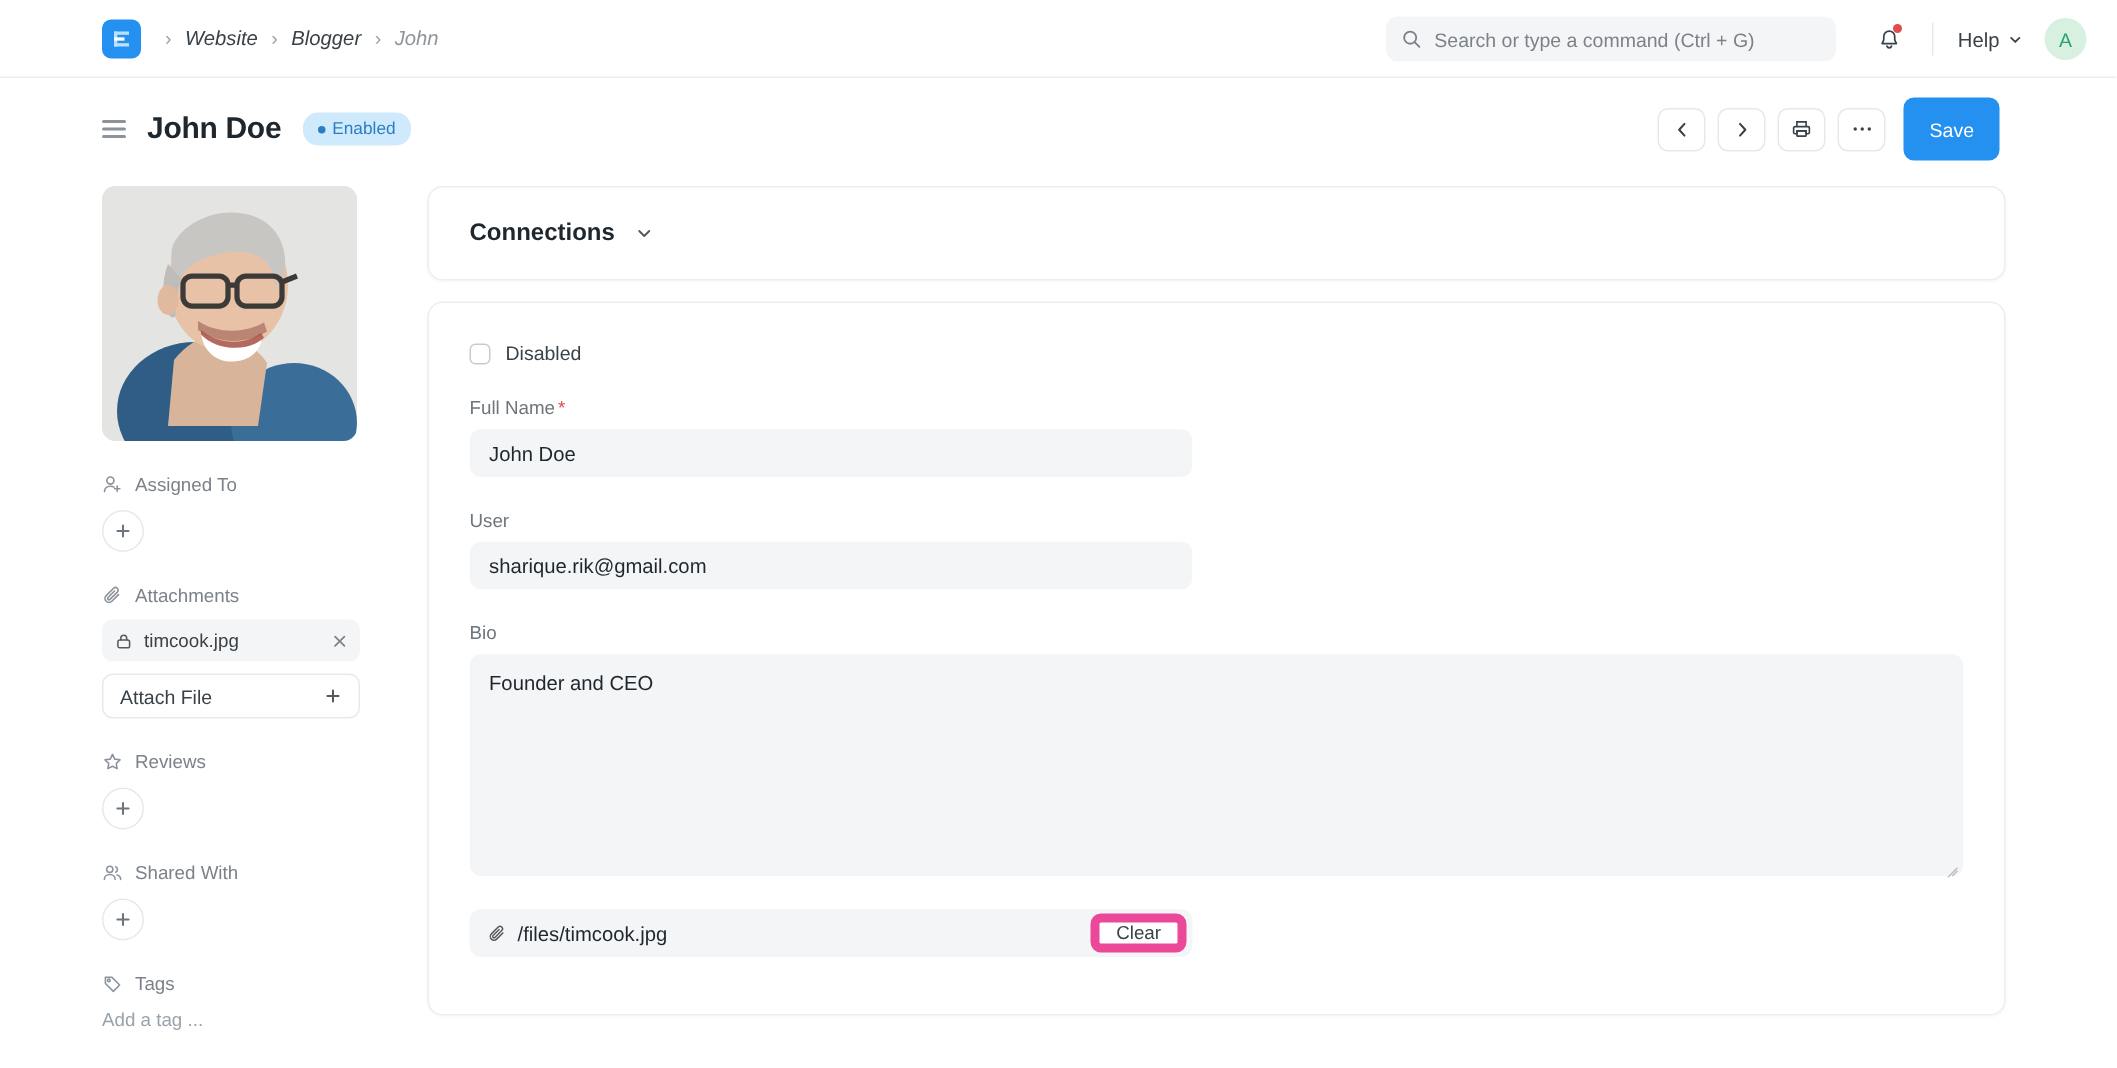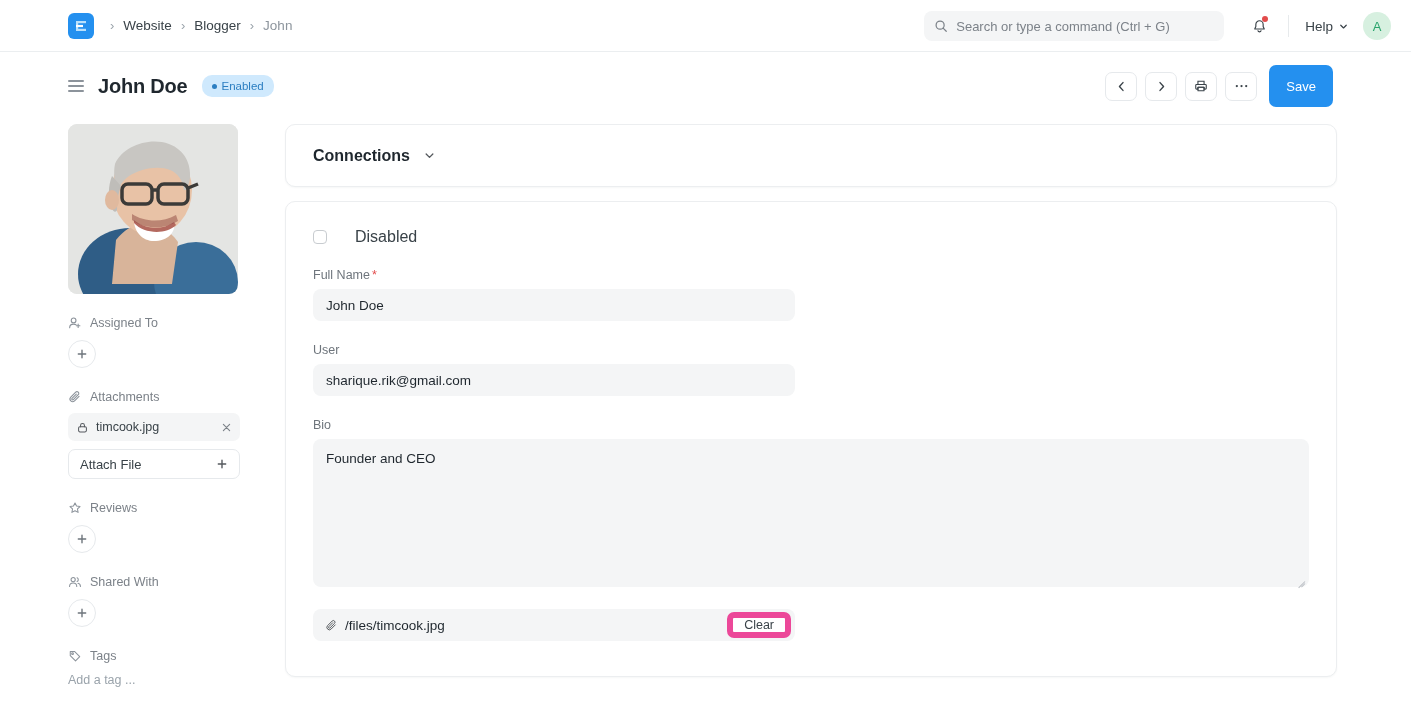--- a/index.html
+++ b/index.html
@@ -22,21 +22,21 @@
   .logo {
     width: 26px; height: 26px; border-radius: 6px;
     background: #2490ef;
     display: flex; align-items: center; justify-content: center;
     flex: 0 0 auto;
   }
   .logo svg { display: block; }
   .breadcrumb { display: flex; align-items: center; margin-left: 16px; gap: 9px; }
   .bc-sep { color: #9aa3ab; font-size: 13px; line-height: 1; }
   .bc-link {
-    font-size: 13.5px; color: #394248; text-decoration: none; white-space: nowrap;
+    font-size: 13.5px; color: #394248; text-decoration: none; white-space: nowrap; font-style: italic;
   }
   .bc-link.current { color: #8d959d; }
   .nav-right {
     position: absolute; right: 20px; top: 0; height: 52px;
     display: flex; align-items: center; gap: 0;
   }
   .search-box {
     width: 300px; height: 30px; border-radius: 8px;
     background: #f4f5f6;
     display: flex; align-items: center; gap: 8px;
@@ -130,21 +130,21 @@
   }
   .card.connections { height: 63px; display: flex; align-items: center; padding: 0 27px; }
   .card.connections h2 { font-size: 16px; font-weight: 700; color: #1f272e; }
   .chev-down { margin-left: 13px; display: inline-flex; cursor: pointer; }
   .card.form { margin-top: 14px; padding: 26px 27px 28px 27px; min-height: 476px; }
   .check-row { display: flex; align-items: center; gap: 10px; }
   .checkbox {
     width: 14px; height: 14px; border-radius: 4px;
     border: 1px solid #c8ccd0; background: #ffffff; cursor: pointer; flex:0 0 auto;
   }
-  .check-row label { font-size: 16px; color: #394248; cursor: pointer; margin-left: 18px; }
+  .check-row label { font-size: 13px; color: #394248; cursor: pointer; }
   .field { margin-top: 22px; }
   .field-label { font-size: 12.5px; color: #6e757c; margin-bottom: 7px; }
   .field-label .req { color: #e24c4c; margin-left: 2px; }
   .input {
     width: 482px; height: 32px; border-radius: 8px;
     background: #f4f5f6; border: 1px solid transparent;
     display: flex; align-items: center; padding: 0 12px;
     font-size: 13.5px; color: #1f272e; cursor: text;
   }
   .textarea {

